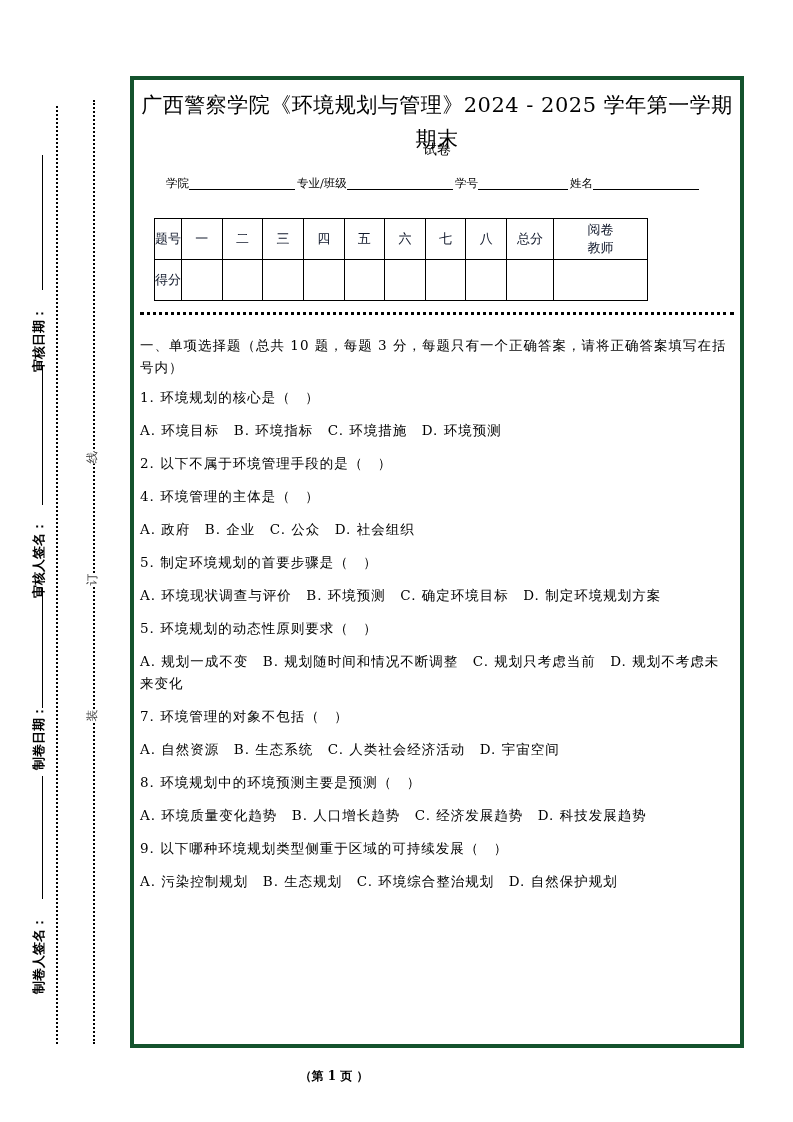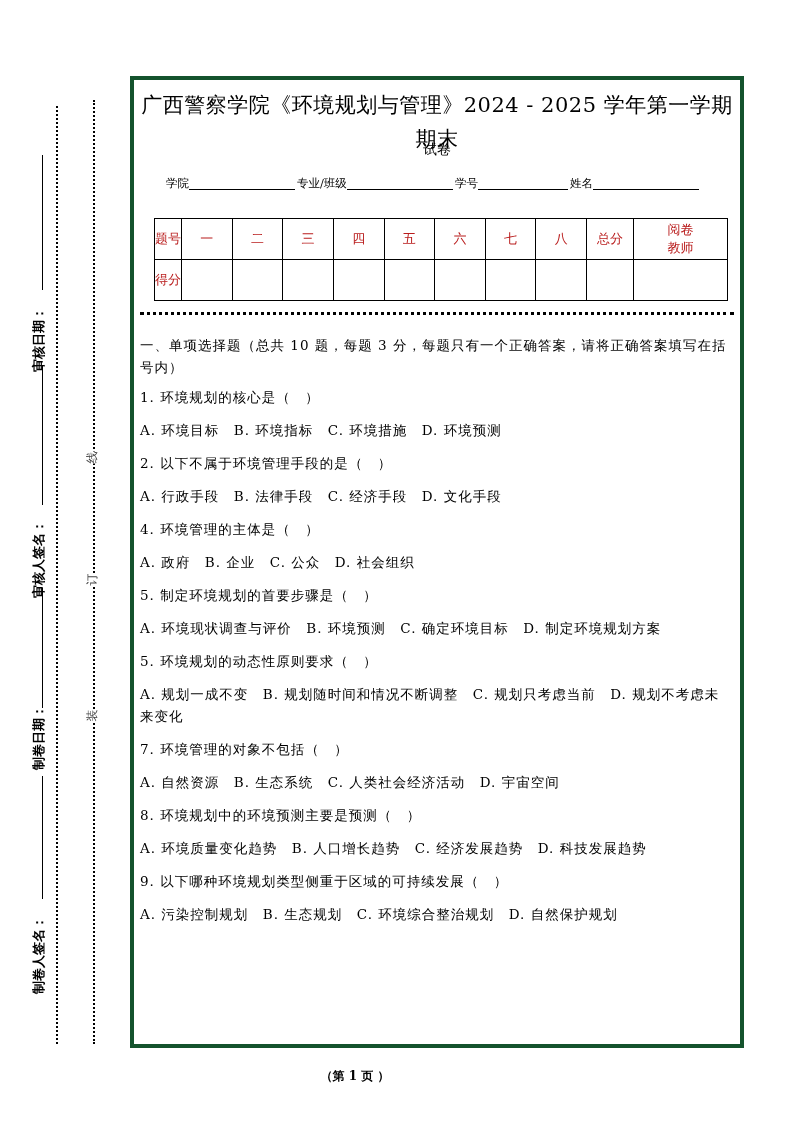--- a/index.html
+++ b/index.html
@@ -22,34 +22,34 @@
   .title { position: absolute; left: 0; right: 0; top: 8px; text-align: center;
            font-size: 21px; letter-spacing: 0.5px; line-height: 34px; }
   .title2 { position: absolute; left: 0; right: 0; top: 52px; text-align: center;
             font-size: 14px; line-height: 34px; }
 
   .info { position: absolute; left: 32px; top: 96px; font-size: 11.5px; display: flex; align-items: center; }
   .info .lbl { white-space: nowrap; }
   .info .blank { display: inline-block; border-bottom: 1px solid #000; height: 12px; margin-right: 2px; }
 
   table.score { position: absolute; left: 20px; top: 138px; border-collapse: collapse;
-                width: 574px; font-family: "DejaVu Sans", "Liberation Sans", sans-serif; font-size: 13px; color: #b91c1c; }
+                width: 494px; font-family: "DejaVu Sans", "Liberation Sans", sans-serif; font-size: 13px; color: #0f172a; }
   table.score td { border: 1px solid #000; text-align: center; height: 40px; padding: 0; }
   table.score td.rowhead { width: 26px; line-height: 20px; font-size: 13px; }
   .dots-h { position: absolute; left: 6px; right: 6px; top: 232px; border-top: 3px dotted #000; }
 
   .body { position: absolute; left: 6px; right: 12px; top: 254px; font-size: 13.5px;
           line-height: 22px; letter-spacing: 1px; }
   .body p { margin: 0; }
   .section { margin-bottom: 8px !important; }
   .q { margin-bottom: 11px !important; }
   .opt { margin-bottom: 11px !important; }
 
   .footer { position: absolute; top: 1068px; left: 0; width: 668px; text-align: center;
-            font-size: 12px; font-weight: bold; padding-left: 21px; }
+            font-size: 12px; font-weight: bold; }
 </style>
 </head>
 <body>
 
 <div class="margin-line" style="left:56px; top:106px; height:938px;"></div>
 <div class="margin-line" style="left:93px; top:100px; height:944px;"></div>
 
 <div class="vline" style="top:155px; height:135px;"></div>
 <div class="vlabel" style="left:30px; top:372px;">审核日期：</div>
 <div class="vline" style="top:365px; height:140px;"></div>
@@ -111,21 +111,20 @@
 
   <div class="dots-h"></div>
 
   <div class="body">
     <p class="section">一、单项选择题（总共 10 题，每题 3 分，每题只有一个正确答案，请将正确答案填写在括号内）</p>
 
     <p class="q">1. 环境规划的核心是（　）</p>
     <p class="opt">A. 环境目标　B. 环境指标　C. 环境措施　D. 环境预测</p>
 
     <p class="q">2. 以下不属于环境管理手段的是（　）</p>
-    <p class="opt">A. 行政手段　B. 法律手段　C. 经济手段　D. 文化手段</p>
 
 
     <p class="q">4. 环境管理的主体是（　）</p>
     <p class="opt">A. 政府　B. 企业　C. 公众　D. 社会组织</p>
 
     <p class="q">5. 制定环境规划的首要步骤是（　）</p>
     <p class="opt">A. 环境现状调查与评价　B. 环境预测　C. 确定环境目标　D. 制定环境规划方案</p>
 
     <p class="q">5. 环境规划的动态性原则要求（　）</p>
     <p class="opt">A. 规划一成不变　B. 规划随时间和情况不断调整　C. 规划只考虑当前　D. 规划不考虑未来变化</p>

